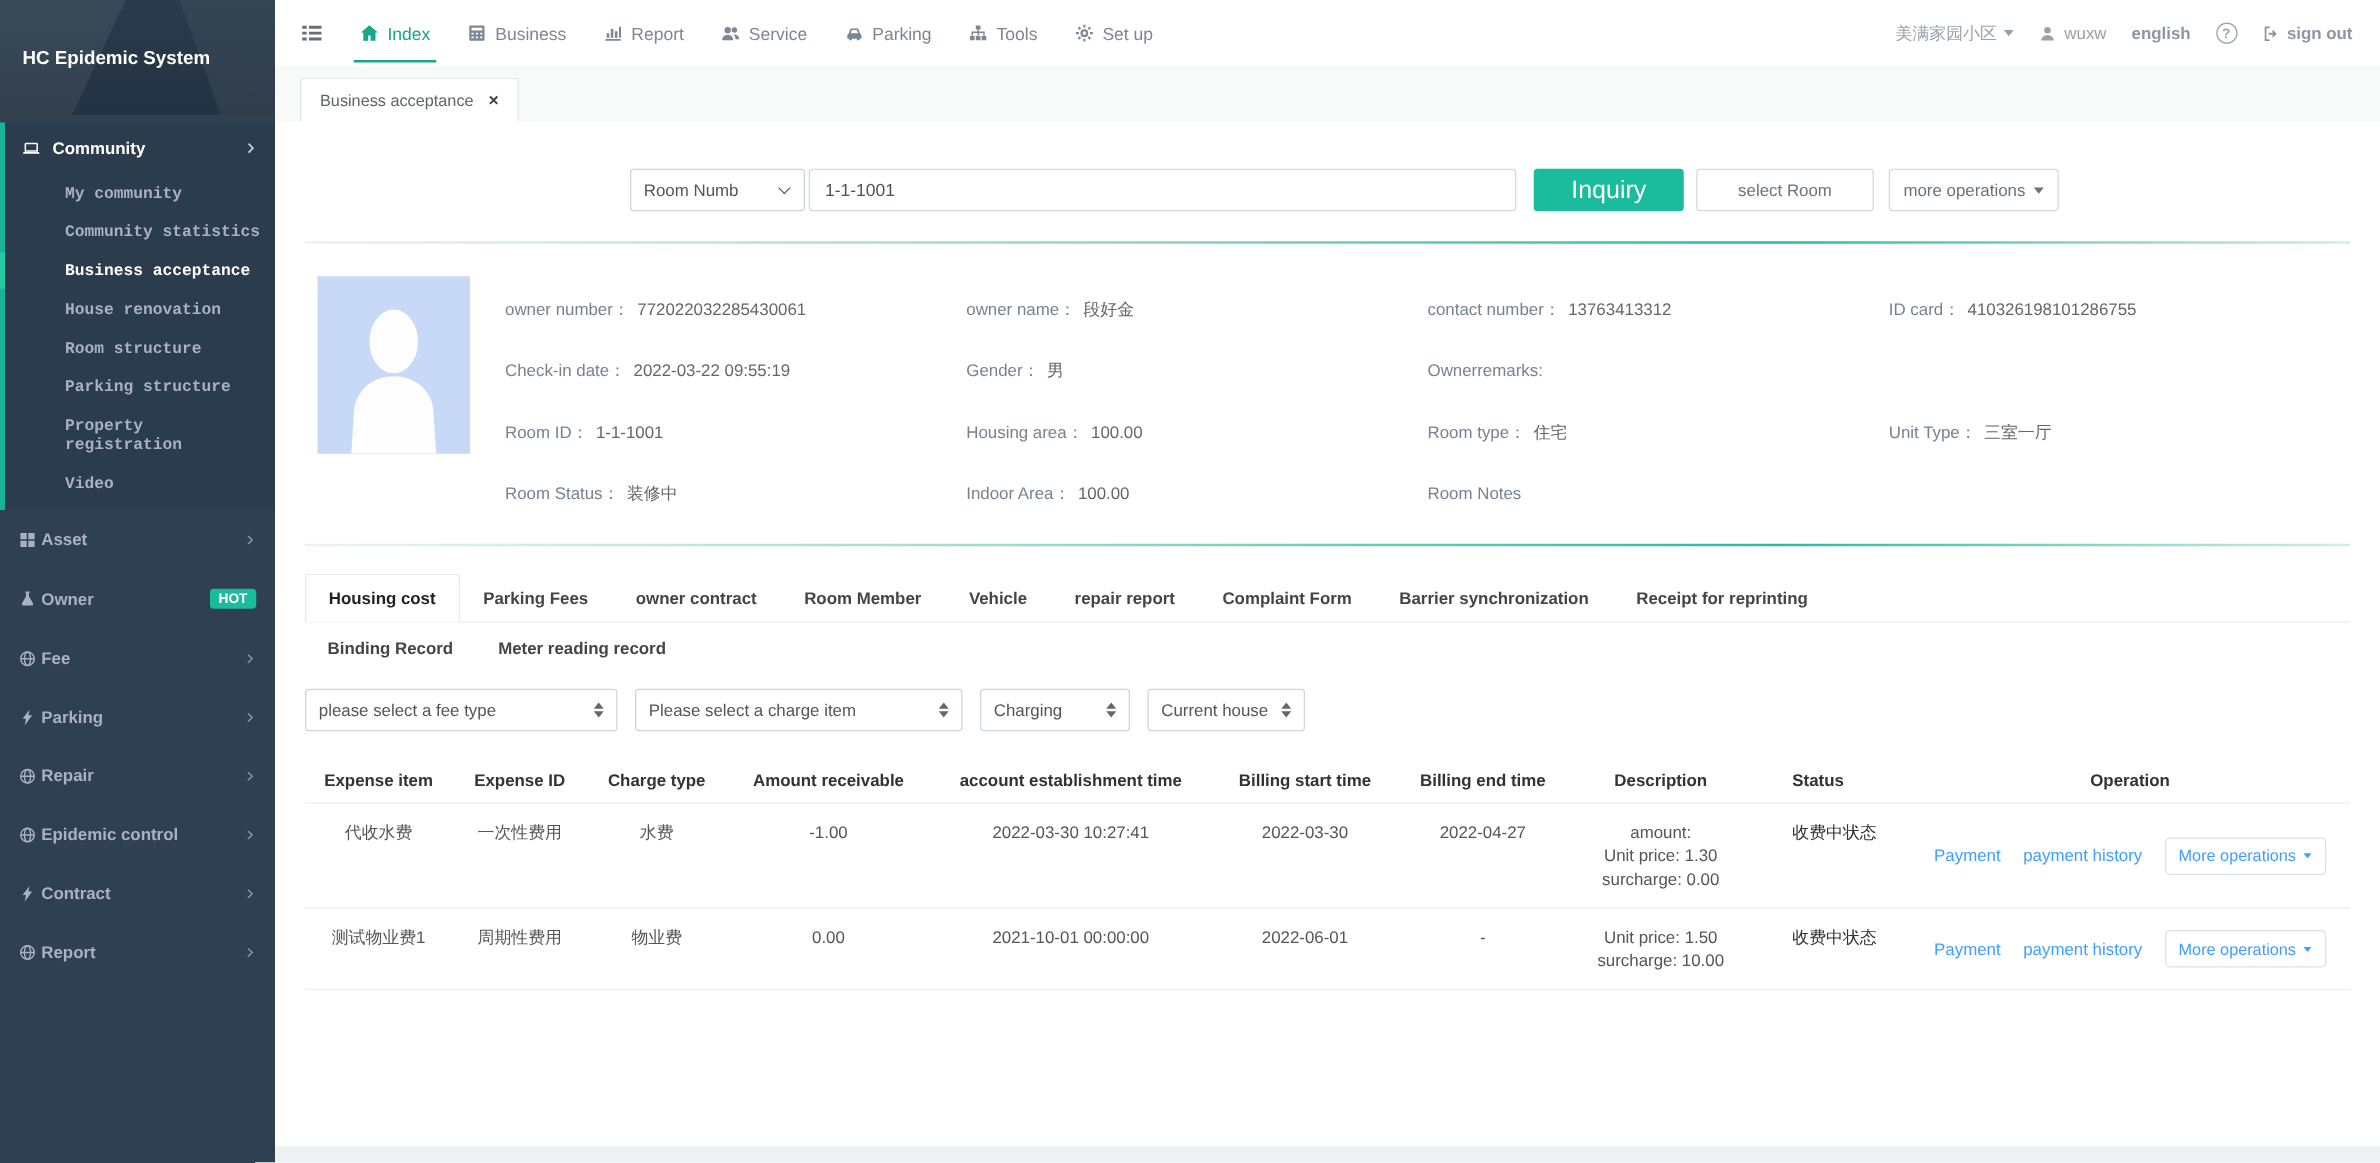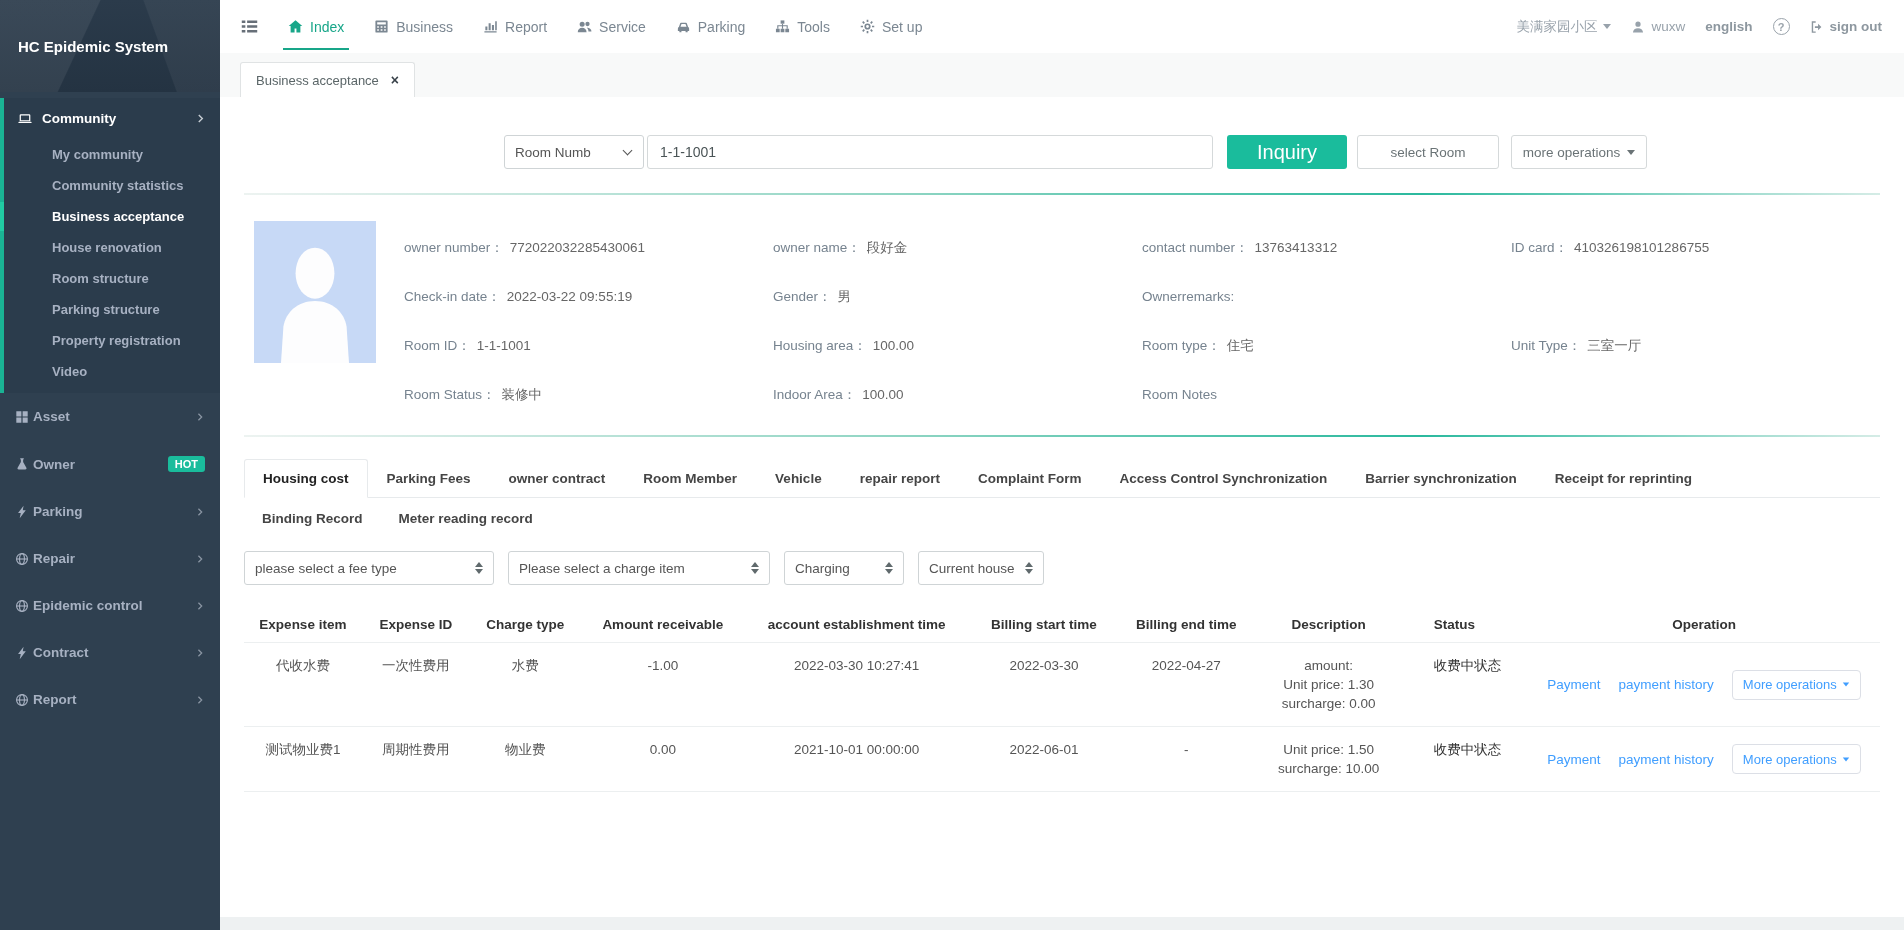--- a/index.html
+++ b/index.html
@@ -12,21 +12,21 @@
   
   .sidebar { width:220px; height:930px; background:#2f4050; flex:none; }
   .logo { height:92px; display:flex; align-items:center; padding:0 18px; color:#fff; font-size:15px; font-weight:bold;
           background:linear-gradient(115deg, rgba(255,255,255,.07) 0 38%, rgba(255,255,255,0) 38.5%),
                      linear-gradient(250deg, rgba(255,255,255,.05) 0 30%, rgba(255,255,255,0) 30.5%),
                      linear-gradient(180deg,#2b3b4b,#243342); }
   .sgroup { border-left:4px solid #1ab394; background:#2b3c4c; margin-top:6px; padding-bottom:6px; }
   .sg-head { display:flex; align-items:center; gap:10px; padding:13px 14px; color:#fff; font-weight:bold; }
   .sg-head .ic { width:14px; height:14px; }
   .sg-head .chev-r { margin-left:auto; width:11px; height:11px; color:#c7cdd4; }
-  .sub { padding:8px 10px 8px 48px; font-size:13px; color:#a7b1c2; font-weight:600; position:relative; }
+  .sub { padding:8px 10px 8px 48px; font-size:13px; color:#a7b1c2; font-weight:600; position:relative;font-family:Liberation Mono, monospace; }
   .sub.active { color:#fff; font-weight:bold; }
   .sub.active::before { content:""; position:absolute; left:-4px; top:1px; bottom:1px; width:4px; background:#21cba3; }
   .side-item { display:flex; align-items:center; gap:4px; padding:16px 15px; color:#a7b1c2; font-weight:600; }
   .side-item .ic { width:14px; height:14px; flex:none; }
   .side-item .chev-r { margin-left:auto; width:10px; height:10px; color:#8a95a3; }
   .badge { margin-left:auto; background:#1abc9c; color:#fff; font-size:11px; font-weight:bold; padding:2px 7px; border-radius:3px; }
 
   
   .main { flex:1; display:flex; flex-direction:column; height:930px; overflow:hidden; }
 
@@ -150,20 +150,33 @@
         <svg class="ic chev-r" data-interactable="false" viewBox="0 0 16 16">
             <path fill="none" stroke="currentColor" stroke-width="2" d="m5.5 2.8 5.2 5.2-5.2 5.2"></path>
           </svg>
       </div>
       <div class="side-item" data-interactable="true">
         <svg class="ic" data-interactable="false" viewBox="0 0 16 16">
             <path fill="currentColor" d="M6 1.3h4v1.2l-.7.3v3l3.7 6.4c.5.9-.1 2-1.2 2H4.2c-1.1 0-1.7-1.1-1.2-2l3.7-6.4v-3L6 2.5z"></path>
           </svg>
         <span data-interactable="false">Owner</span>
         <span class="badge" data-interactable="false">HOT</span>
+      </div>
+      <div class="side-item" data-interactable="true">
+        <svg class="ic" data-interactable="false" viewBox="0 0 16 16">
+            <g fill="none" stroke="currentColor" stroke-width="1.3">
+              <circle cx="8" cy="8" r="6.2"></circle>
+              <ellipse cx="8" cy="8" rx="2.8" ry="6.2"></ellipse>
+              <path d="M1.8 8h12.4"></path>
+            </g>
+          </svg>
+        <span data-interactable="false">Fee</span>
+        <svg class="ic chev-r" data-interactable="false" viewBox="0 0 16 16">
+            <path fill="none" stroke="currentColor" stroke-width="2" d="m5.5 2.8 5.2 5.2-5.2 5.2"></path>
+          </svg>
       </div>
       <div class="side-item" data-interactable="true">
         <svg class="ic" data-interactable="false" viewBox="0 0 16 16">
             <path fill="currentColor" d="M9.8.8 3.5 9.2h3.1L5.4 15.2l6.9-9.3H8.9z"></path>
           </svg>
         <span data-interactable="false">Parking</span>
         <svg class="ic chev-r" data-interactable="false" viewBox="0 0 16 16">
             <path fill="none" stroke="currentColor" stroke-width="2" d="m5.5 2.8 5.2 5.2-5.2 5.2"></path>
           </svg>
       </div>
@@ -353,21 +366,20 @@
       <div class="divider div2" data-interactable="false"></div>
 
       <div class="dtabs" data-interactable="false">
         <div class="dtab active" data-interactable="true">Housing cost</div>
         <div class="dtab" data-interactable="true">Parking Fees</div>
         <div class="dtab" data-interactable="true">owner contract</div>
         <div class="dtab" data-interactable="true">Room Member</div>
         <div class="dtab" data-interactable="true">Vehicle</div>
         <div class="dtab" data-interactable="true">repair report</div>
         <div class="dtab" data-interactable="true">Complaint Form</div>
-        <div class="dtab" data-interactable="true">Access Control Synchronization</div>
         <div class="dtab" data-interactable="true">Barrier synchronization</div>
         <div class="dtab" data-interactable="true">Receipt for reprinting</div>
       </div>
       <div class="dtabs2" data-interactable="false">
         <div class="dtab2" data-interactable="true">Binding Record</div>
         <div class="dtab2" data-interactable="true">Meter reading record</div>
       </div>
 
       <div class="filter-row" data-interactable="false">
         <div class="sel f1" data-interactable="true">

